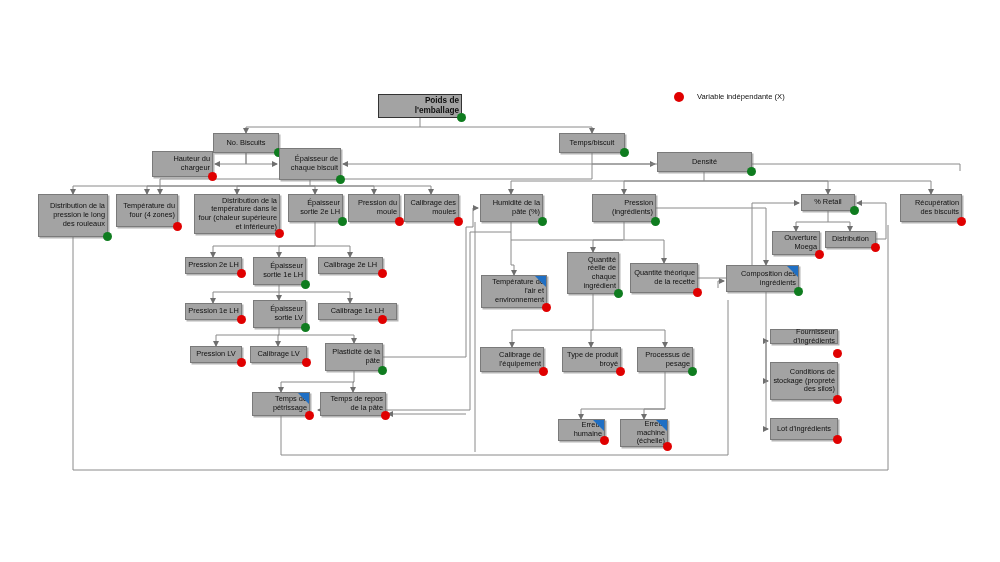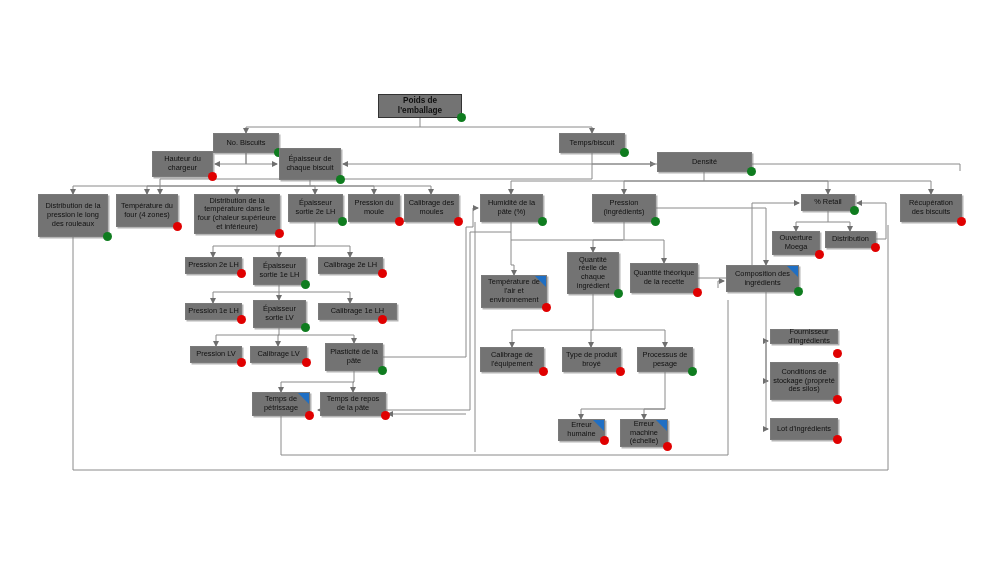--- a/index.html
+++ b/index.html
@@ -1,22 +1,22 @@
 <!DOCTYPE html>
 <html><head>
 <meta charset="utf-8">
 <style>
   html,body{margin:0;padding:0;background:#ffffff;}
   body{width:1000px;height:562px;overflow:hidden;
        font-family:"Liberation Sans","DejaVu Sans",sans-serif;}
   #stage{position:relative;width:1000px;height:562px;background:#fff;}
   #wires{position:absolute;left:0;top:0;width:1000px;height:562px;}
-  .node{position:absolute;box-sizing:border-box;background:#737373;
+  .node{position:absolute;box-sizing:border-box;background:#a3a3a3;
         border:1px solid #7a7a7a;box-shadow:1.5px 1.5px 0 rgba(120,120,120,.55);
-        display:flex;align-items:center;justify-content:center;text-align:center;
+        display:flex;align-items:center;justify-content:center;text-align:right;
         color:#101010;font-size:7.4px;line-height:1.18;padding:1px 2px;}
   .node.root{border:1px solid #333;font-weight:bold;font-size:8.2px;box-shadow:none;}
   .dot{position:absolute;width:9px;height:9px;border-radius:50%;}
   .dot.dep{background:#0f7c1f;}
   .dot.ind{background:#e00000;}
   .tri{position:absolute;width:0;height:0;border-style:solid;
        border-width:0 11px 11px 0;border-color:transparent #1f6fc4 transparent transparent;}
   #legend{position:absolute;left:672px;top:88px;width:260px;}
   .lg-row{display:flex;align-items:center;height:17px;}
   .lg-mark{width:20px;height:12px;position:relative;margin-right:5px;flex:0 0 20px;}
@@ -111,20 +111,26 @@
 
       <path d="M73,237 L73,470 L888,470 L888,225"></path>
       <path d="M281,416 L281,455 L728,455 L728,300"></path>
 
       <path d="M475,222 L475,446"></path>
       <path d="M475,446 L475,452"></path>
     </g>
   </svg>
 
   <div id="legend">
+    <div class="lg-row">
+      <span class="lg-mark">
+          <span class="lg-dot" style="background:#e00000"></span>
+        </span>
+      <span class="lg-txt">Variable indépendante  (X)</span>
+    </div>
   </div>
 
   <div id="nodes">
       <div class="node root" style="left: 378px; top: 94px; width: 84px; height: 24px;">
         <span>Poids de l'emballage</span>
       </div>
       <span class="dot dep" style="left: 457px; top: 113px;"></span>
       <div class="node" style="left: 213px; top: 133px; width: 66px; height: 20px;">
         <span>No. Biscuits</span>
       </div>

